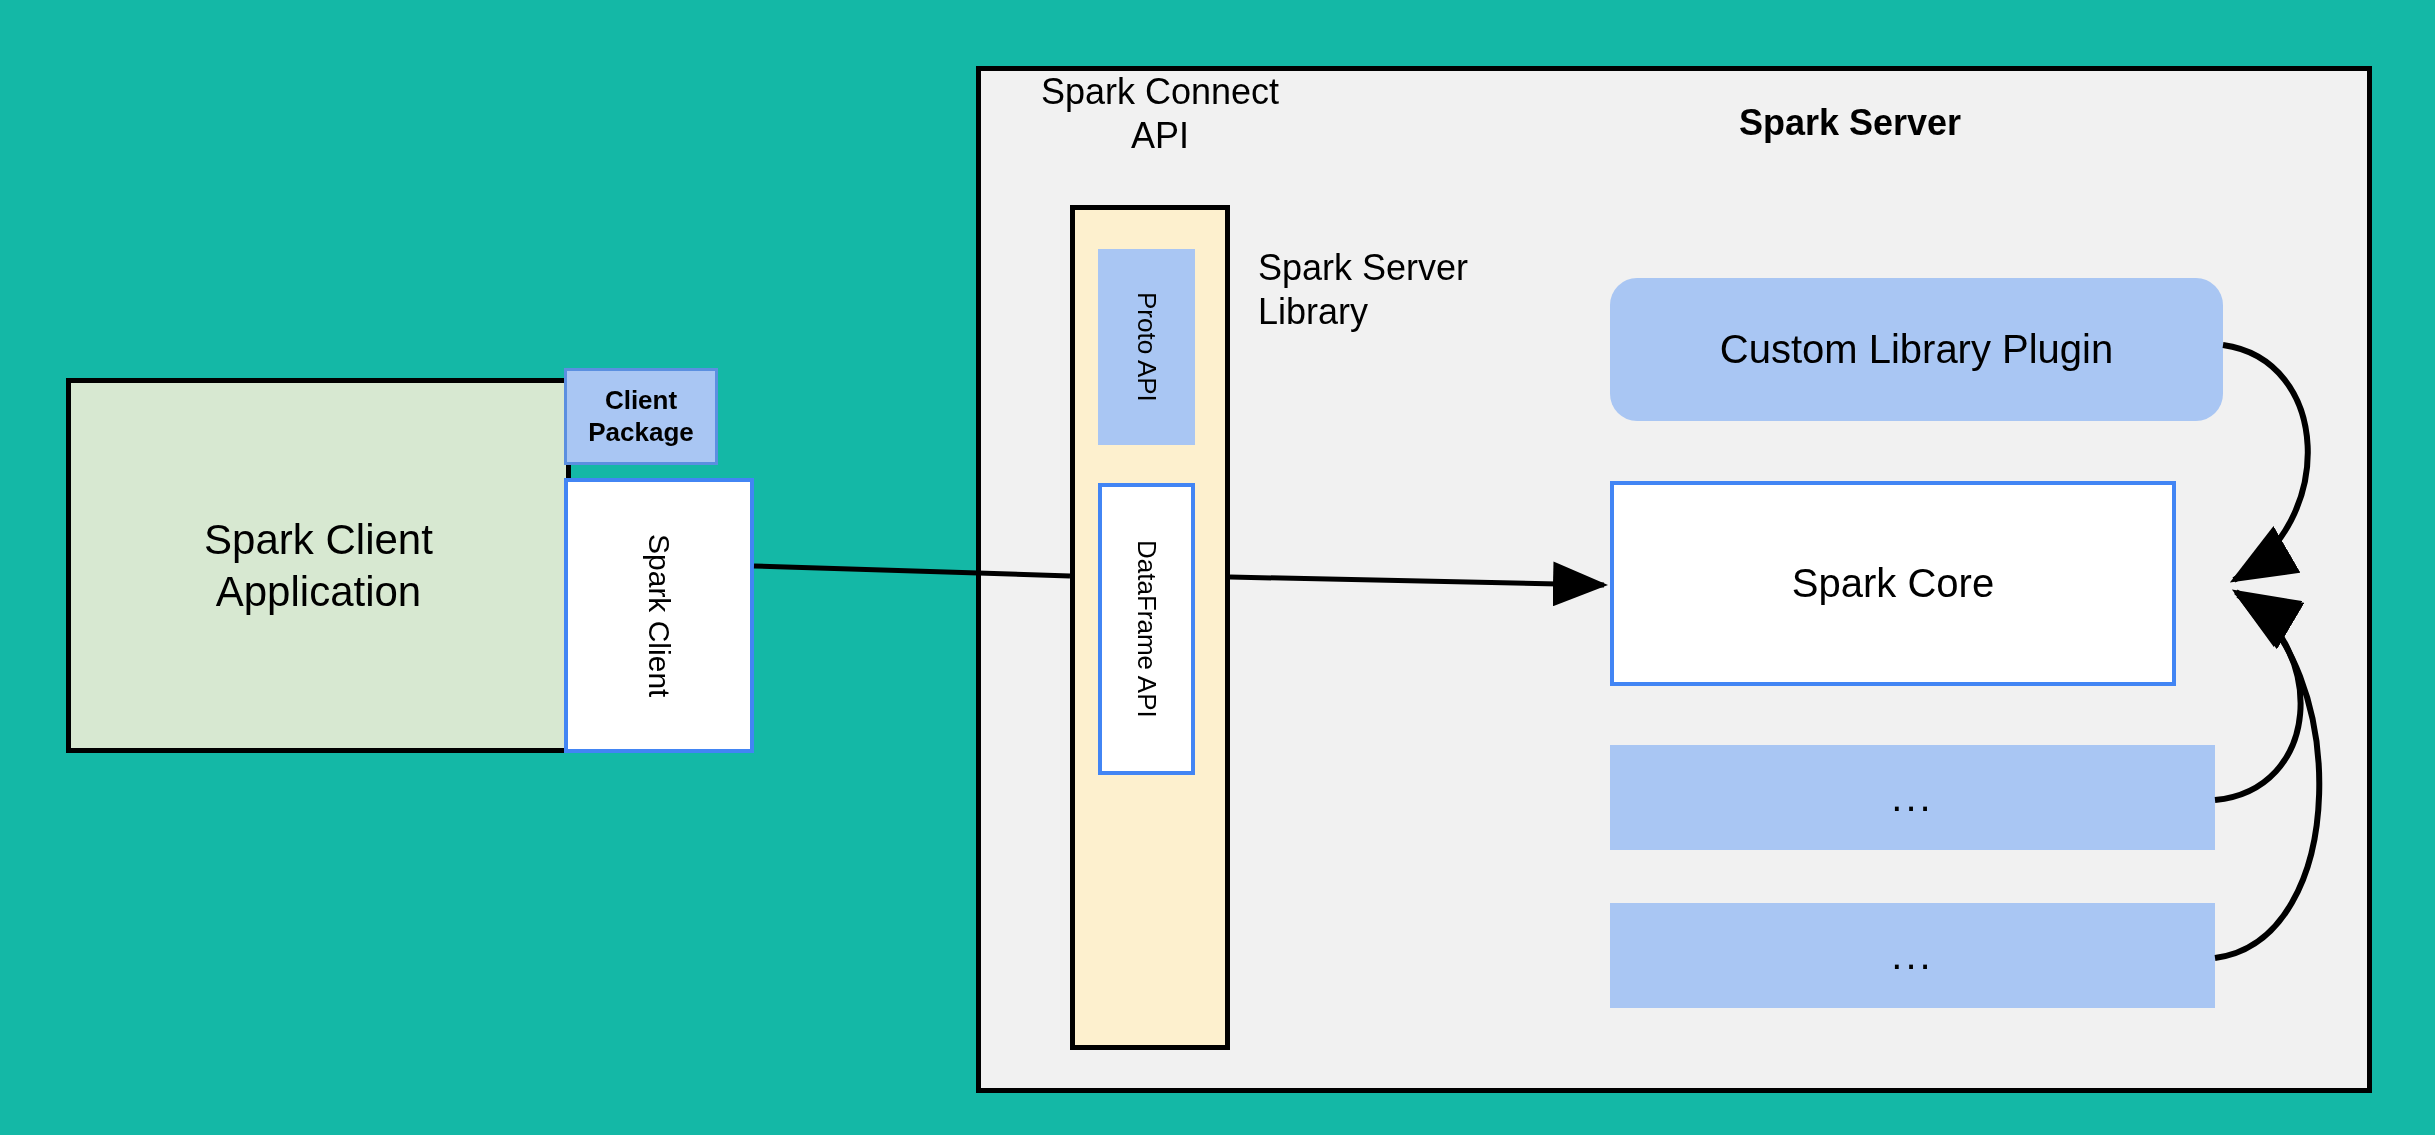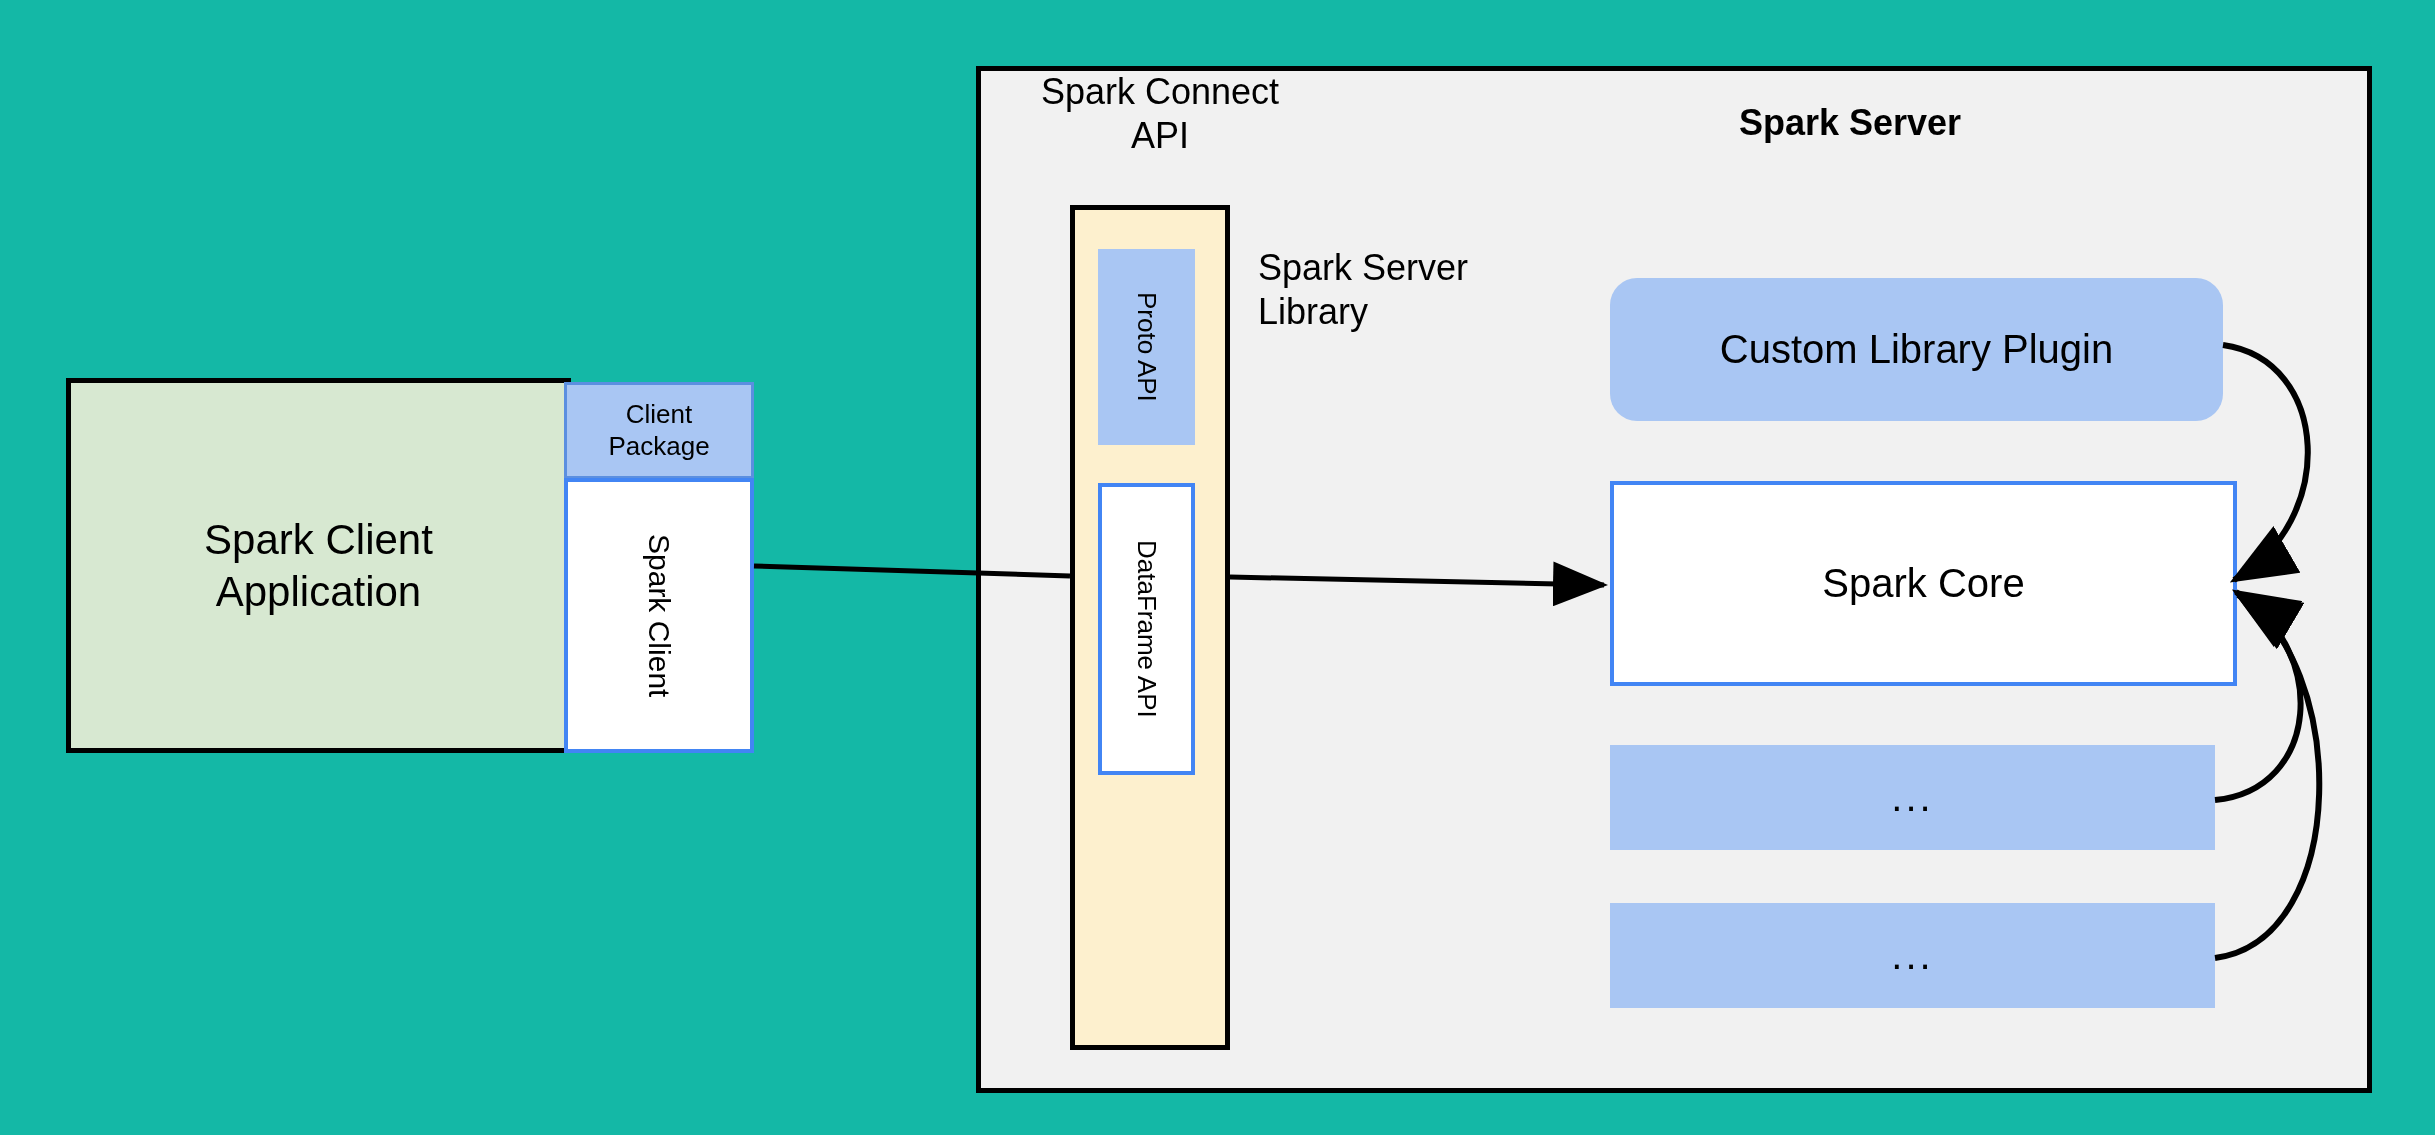--- a/index.html
+++ b/index.html
@@ -108,38 +108,38 @@
   </div>
 
   <div class="abs white-box ctr" style="left:1098px; top:483px; width:97px; height:292px;">
     <span class="vtext" style="font-size:26px;">DataFrame API</span>
   </div>
 
   <div class="abs blue-box ctr" style="left:1610px; top:278px; width:613px; height:143px;border-radius:27px;">
     <span style="font-size:40px;">Custom Library Plugin</span>
   </div>
 
-  <div class="abs white-box ctr" style="left:1610px; top:481px; width:627px; height:205px;">
+  <div class="abs white-box ctr" style="left:1610px; top:481px; width:566px; height:205px;">
     <span style="font-size:40px;">Spark Core</span>
   </div>
 
   <div class="abs blue-box ctr" style="left:1610px; top:745px; width:605px; height:105px;">
     <span style="font-size:40px; letter-spacing:3px;">...</span>
   </div>
 
   <div class="abs blue-box ctr" style="left:1610px; top:903px; width:605px; height:105px;">
     <span style="font-size:40px; letter-spacing:3px;">...</span>
   </div>
 
   <div class="abs client-app ctr" style="left:66px; top:378px; width:505px; height:375px;">
     <span class="label" style="font-size:42px;">Spark Client
 Application</span>
   </div>
 
-  <div class="abs blue-box-bordered ctr" style="left:564px; top:382px; width:190px; height:97px;">
+  <div class="abs blue-box-bordered ctr" style="left:564px; top:368px; width:154px; height:97px;font-weight:bold;">
     <span class="label" style="font-size:26px;">Client
 Package</span>
   </div>
 
   <div class="abs white-box ctr" style="left:564px; top:478px; width:190px; height:275px;">
     <span class="vtext" style="font-size:30px;">Spark Client</span>
   </div>
 
   <svg class="overlay" viewBox="0 0 2435 1135" xmlns="http://www.w3.org/2000/svg">
     <defs>

